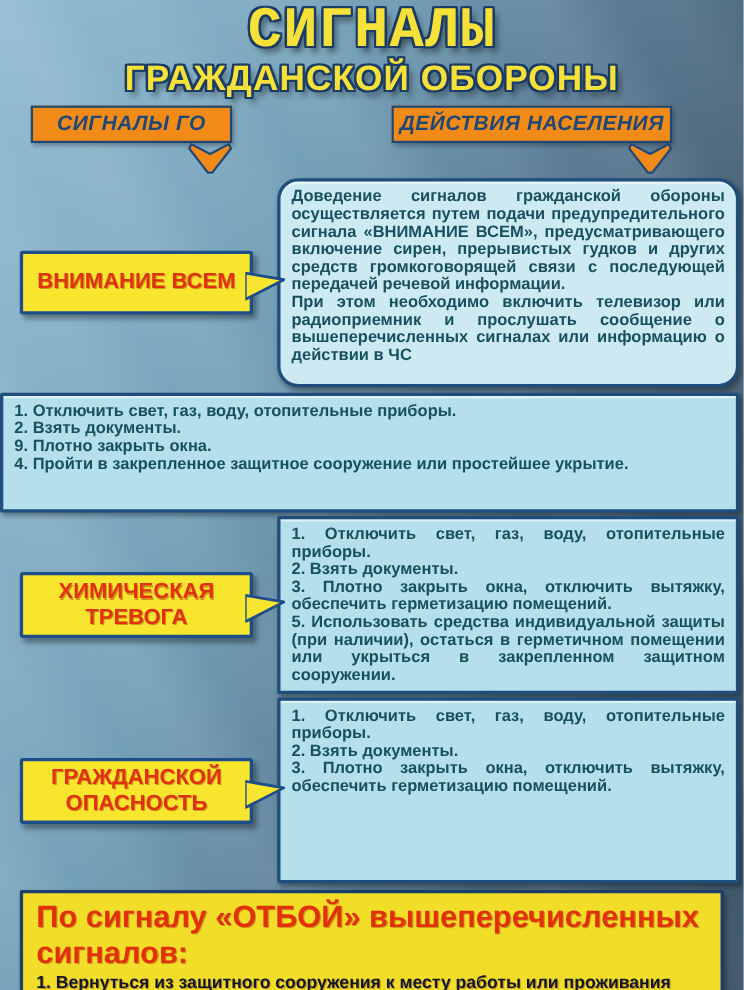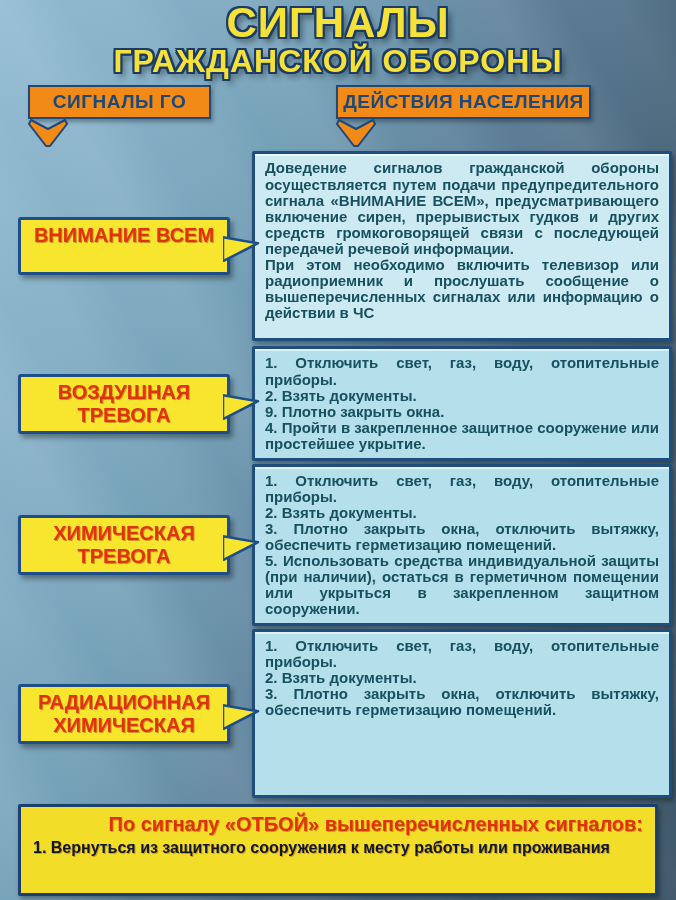--- a/index.html
+++ b/index.html
@@ -29,31 +29,31 @@
     color: #f5e138;
     line-height: 1.02;
     letter-spacing: 1px;
     text-shadow:
       -2px -2px 0 #1b3c66, 2px -2px 0 #1b3c66,
       -2px  2px 0 #1b3c66, 2px  2px 0 #1b3c66,
       -2px  0   0 #1b3c66, 2px  0   0 #1b3c66,
        0   -2px 0 #1b3c66, 0    2px 0 #1b3c66,
        4px 5px 6px rgba(0,0,0,0.45);
   }
-  .title-line-1 { font-size: 42px; }
+  .title-line-1 { font-size: 52px; font-family: Liberation Mono, monospace; }
   .title-line-2 { font-size: 32px; }
 
   
   .headers { position: relative; margin-top: 8px; height: 62px; }
   .header-unit {
     position: absolute; top: 0;
-    display: flex; flex-direction: column; align-items: flex-start;
+    display: flex; flex-direction: column; align-items: flex-end; font-style: italic;
   }
   .header-unit.left  { left: 28px;  width: 183px; }
-  .header-unit.right { left: 336px; width: 255px; }
+  .header-unit.right { left: 356px; width: 255px; }
   .header-box {
     width: 100%; height: 34px; box-sizing: border-box;
     background: #f28a17;
     border: 2px solid #1d4878;
     display: flex; align-items: center; justify-content: center;
     font-weight: bold; font-size: 19px; color: #1d4878;
     letter-spacing: 0.5px;
     box-shadow: 2px 3px 4px rgba(0,0,0,0.3);
   }
   .down-arrow { margin-top: -1px; }
@@ -68,21 +68,21 @@
     flex: 0 0 252px; box-sizing: border-box;
     padding-left: 18px;
     display: flex; justify-content: flex-start; align-items: center;
   }
   .signal-label {
     position: relative;
     width: 212px; min-height: 58px; box-sizing: border-box;
     background: #f8e52e;
     border: 3px solid #1d4e8a;
     border-radius: 3px;
-    display: flex; justify-content: center;
+    display: flex; align-items: center; justify-content: center;
     text-align: center;
     font-weight: bold; font-size: 20px; line-height: 1.15;
     color: #e0320e;
     text-shadow: 1px 1px 0 rgba(150,30,0,0.4);
     padding: 4px 8px;
     box-shadow: 3px 4px 5px rgba(0,0,0,0.35);
   }
   .tail { position: absolute; right: -34px; top: 50%; transform: translateY(-42%); }
 
   .content-cell { flex: 1; margin-right: 4px; }
@@ -90,39 +90,39 @@
     box-sizing: border-box;
     background: #b5dfea;
     border: 3px solid #1f4e7c;
     border-radius: 2px;
     padding: 6px 10px;
     color: #17505f;
     font-weight: bold; font-size: 15px; line-height: 1.07;
     box-shadow: inset 0 2px 0 rgba(255,255,255,0.55), 2px 3px 5px rgba(0,0,0,0.35);
   }
   .panel p { margin: 0; text-align: justify; }
-  .panel-0 { min-height: 190px; background: #cdeaf2; }
+  .panel-0 { min-height: 190px; background: #cdeaf2; border-radius: 19px; }
   .panel-1 { min-height: 109px; }
   .panel-2 { min-height: 160px; }
   .panel-3 { min-height: 169px; }
 
   
   .footer {
     margin: 6px 18px 0 18px;
     box-sizing: border-box;
     min-height: 92px;
     background: #f2de28;
     border: 3px solid #1b3f6e;
     border-radius: 2px;
     padding: 6px 12px 8px 12px;
     box-shadow: 2px 3px 5px rgba(0,0,0,0.35);
   }
   .footer-title {
-    text-align: right;
-    font-weight: bold; font-size: 20px;
+    text-align: left;
+    font-weight: bold; font-size: 28px;
     color: #e23108;
     text-shadow: 1px 1px 0 rgba(150,30,0,0.35);
   }
   .footer-item {
     margin-top: 3px;
     font-weight: bold; font-size: 16px;
     color: #0f172a;
     text-shadow: 1px 1px 0 rgba(150,30,0,0.35);
   }
 </style>
@@ -164,28 +164,20 @@
       </div>
       <div class="content-cell">
         <div class="panel panel-0">
           <p>Доведение сигналов гражданской обороны осуществляется путем подачи предупредительного сигнала «ВНИМАНИЕ ВСЕМ», предусматривающего включение сирен, прерывистых гудков и других средств громкоговорящей связи с последующей передачей речевой информации.</p>
           <p>При этом необходимо включить телевизор или радиоприемник и прослушать сообщение о вышеперечисленных сигналах или информацию о действии в ЧС</p>
         </div>
       </div>
     </div>
 
     <div class="row row-1">
-      <div class="label-cell">
-        <div class="signal-label">
-          <span>ВОЗДУШНАЯ ТРЕВОГА</span>
-          <svg class="tail" width="38" height="28" viewBox="0 0 38 28">
-            <path d="M0,3 L35,9 L0,27 Z" fill="#f8e52e" stroke="#1d4e8a" stroke-width="2.5" stroke-linejoin="round"></path>
-          </svg>
-        </div>
-      </div>
       <div class="content-cell">
         <div class="panel panel-1">
           <p>1. Отключить свет, газ, воду, отопительные приборы.</p>
           <p>2. Взять документы.</p>
           <p>9. Плотно закрыть окна.</p>
           <p>4. Пройти в закрепленное защитное сооружение или простейшее укрытие.</p>
         </div>
       </div>
     </div>
 
@@ -204,21 +196,21 @@
           <p>2. Взять документы.</p>
           <p>3. Плотно закрыть окна, отключить вытяжку, обеспечить герметизацию помещений.</p>
           <p>5. Использовать средства индивидуальной защиты (при наличии), остаться в герметичном помещении или укрыться в закрепленном защитном сооружении.</p>
         </div>
       </div>
     </div>
 
     <div class="row row-3">
       <div class="label-cell">
         <div class="signal-label">
-          <span>РАДИАЦИОННАЯ ХИМИЧЕСКАЯ</span>
+          <span>ГРАЖДАНСКОЙ ОПАСНОСТЬ</span>
           <svg class="tail" width="38" height="28" viewBox="0 0 38 28">
             <path d="M0,3 L35,9 L0,27 Z" fill="#f8e52e" stroke="#1d4e8a" stroke-width="2.5" stroke-linejoin="round"></path>
           </svg>
         </div>
       </div>
       <div class="content-cell">
         <div class="panel panel-3">
           <p>1. Отключить свет, газ, воду, отопительные приборы.</p>
           <p>2. Взять документы.</p>
           <p>3. Плотно закрыть окна, отключить вытяжку, обеспечить герметизацию помещений.</p>

